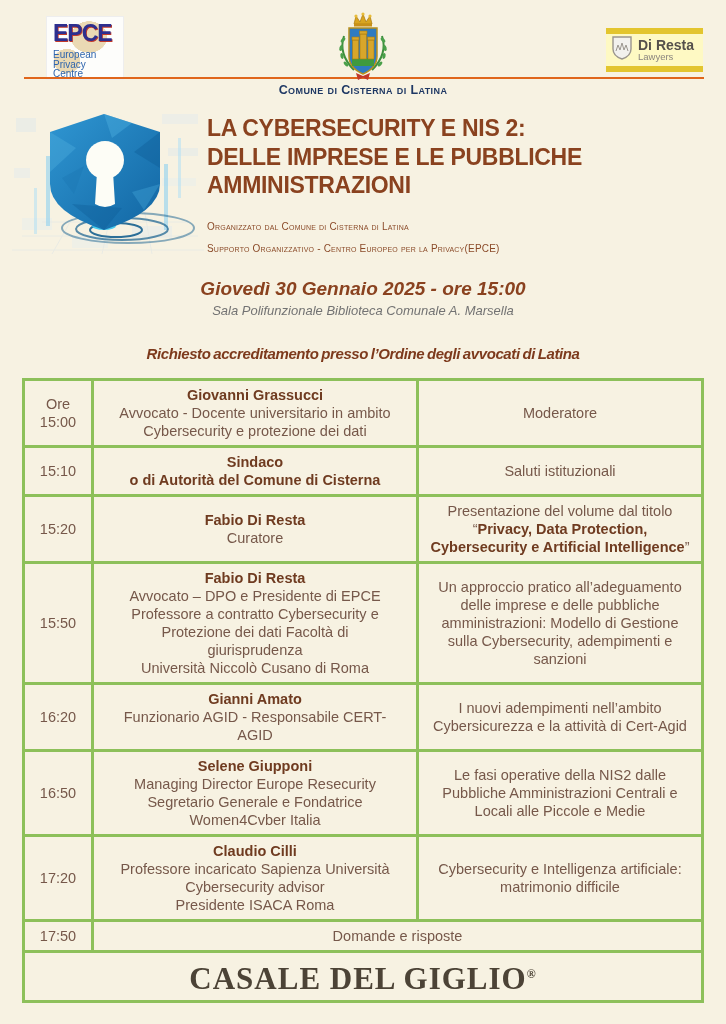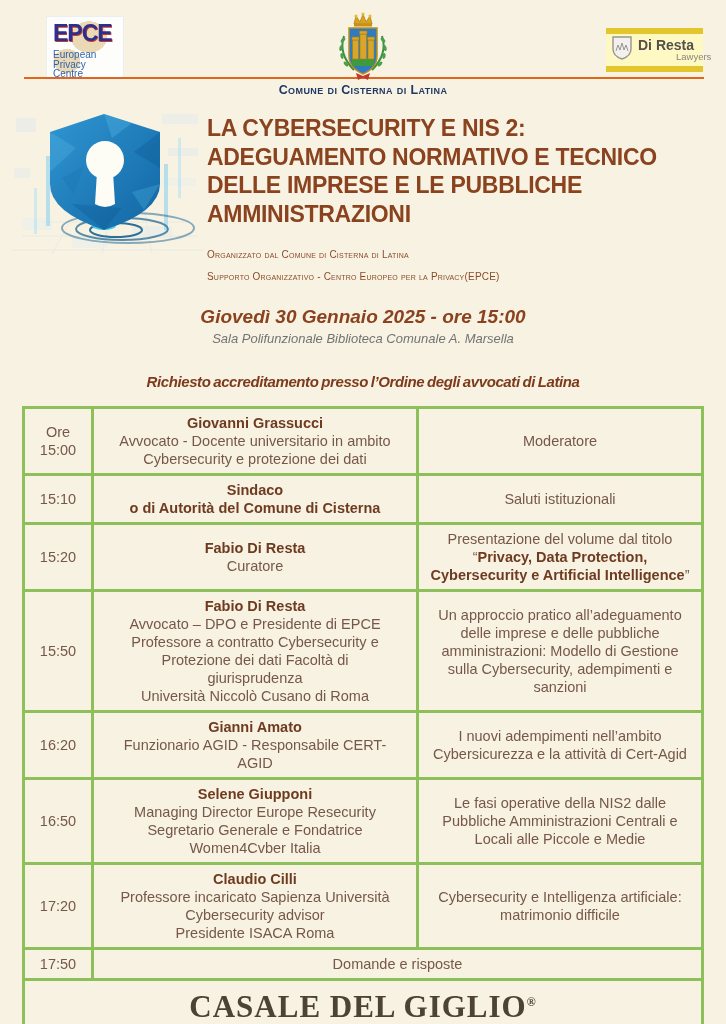--- a/index.html
+++ b/index.html
@@ -28,21 +28,21 @@
   .comune-label{
     position:absolute;left:0;right:0;top:83px;text-align:center;
     color:#1f3864;font-weight:bold;font-size:12.5px;font-variant:small-caps;letter-spacing:.4px;
   }
   .diresta-logo{
     position:absolute;right:23px;top:28px;width:97px;height:44px;background:#fef9c3;
     border-top:6px solid #e3c52e;border-bottom:6px solid #e3c52e;box-sizing:border-box;
     display:flex;align-items:center;gap:5px;padding-left:5px;
   }
   .dr-name{font-size:14px;color:#55504b;font-weight:bold;line-height:14px;}
-  .dr-sub{font-size:9.5px;color:#8a857f;line-height:10px;margin-left:38px;}
+  .dr-sub{font-size:9.5px;color:#8a857f;line-height:10px;}
 
   
   .title-block{display:flex;margin:8px 10px 0 12px;}
   .hero{width:192px;height:146px;flex:0 0 auto;}
   .titles{margin-left:3px;padding-top:6px;}
   .main-title{
     color:#8a421f;font-weight:bold;font-size:23px;line-height:28.5px;
     letter-spacing:-0.3px;margin:0;
   }
   .org{color:#8a4a28;font-size:10px;line-height:22px;margin:0;font-variant:small-caps;
@@ -191,21 +191,20 @@
           <polygon points="50,70 72,58 62,86" fill="#1b78b4" opacity="0.5"></polygon>
         </g>
 
         <circle cx="93" cy="52" r="19" fill="#fdfdf6"></circle>
         <path d="M85 64 L101 64 L103 96 Q93 102 83 96 Z" fill="#fdfdf6"></path>
       </svg>
     </div>
     <div class="titles">
       <div class="main-title">
         <div>LA CYBERSECURITY E NIS 2:</div>
-        <div>ADEGUAMENTO NORMATIVO E TECNICO</div>
         <div>DELLE IMPRESE E LE PUBBLICHE AMMINISTRAZIONI</div>
       </div>
       <div class="org-wrap">
         <p class="org">Organizzato dal Comune di Cisterna di Latina</p>
         <p class="org">Supporto Organizzativo - Centro Europeo per la Privacy(EPCE)</p>
       </div>
     </div>
   </section>
 
   <section class="event">

